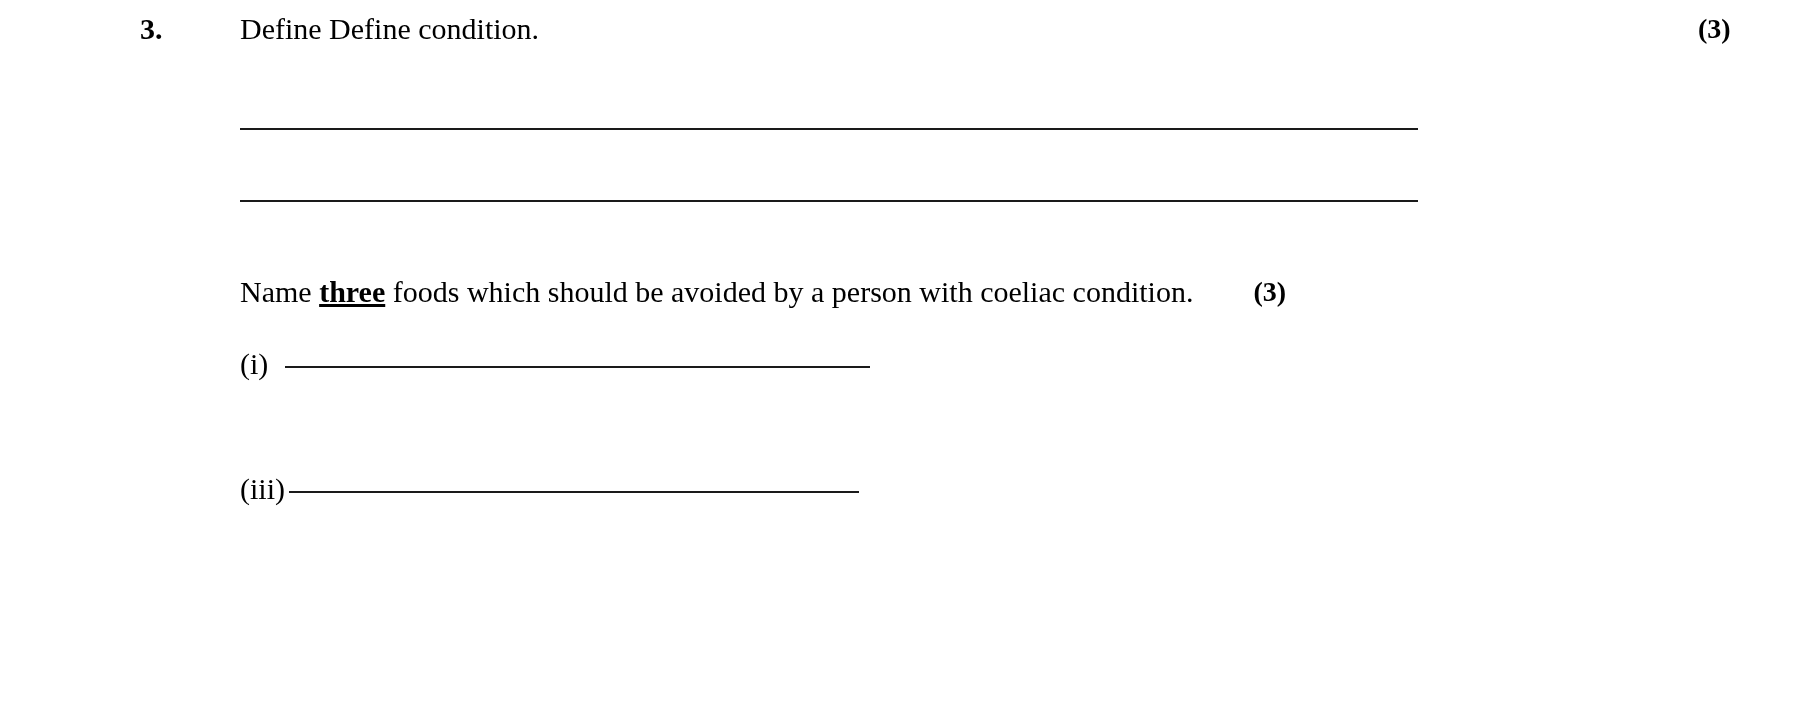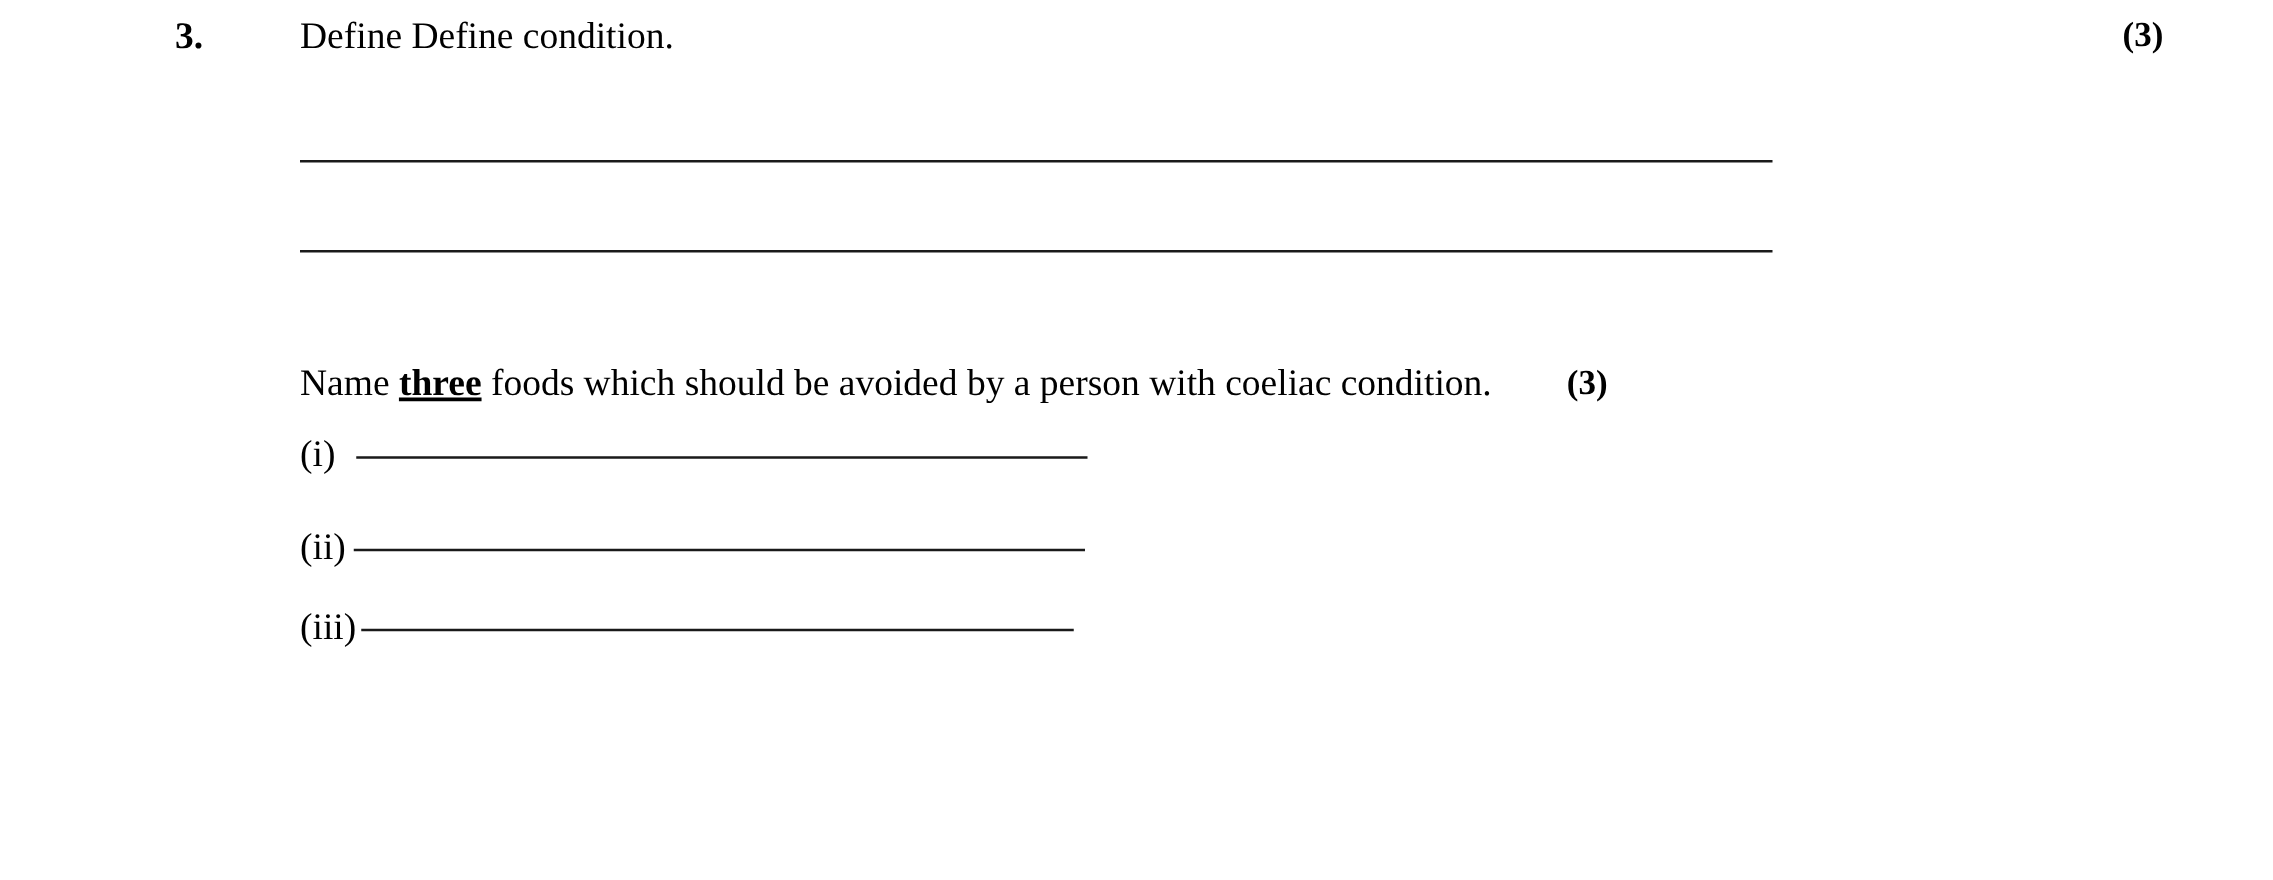--- a/index.html
+++ b/index.html
@@ -60,21 +60,21 @@
     border-bottom: 2px solid #1a1a1a;
     height: 0;
   }
   .rule1 { top: 128px; }
   .rule2 { top: 200px; }
 
   
   .part-row {
     position: absolute;
     left: 0;
-    top: 287px;
+    top: 272px;
     width: 1528px;
     display: flex;
     align-items: flex-start;
   }
   .part-spacer { width: 240px; }
   .part-text {
     font-size: 30px;
     line-height: 40px;
     white-space: nowrap;
   }
@@ -104,21 +104,21 @@
   }
   .item-rule {
     display: inline-block;
     border-bottom: 2px solid #1a1a1a;
     height: 0;
     position: relative;
     top: -6px;
   }
   .item-i   { top: 346px; }
   .item-ii  { top: 420px; }
-  .item-iii { top: 484px; }
+  .item-iii { top: 471px; }
 
   .item-i .item-rule   { width: 585px; margin-left: 17px; }
   .item-ii .item-rule  { width: 585px; margin-left: 6px; }
   .item-iii .item-rule { width: 570px; margin-left: 4px; }
 </style>
 </head>
 <body>
 
 <div class="page">
 
@@ -135,23 +135,19 @@
     <div class="part-spacer"></div>
     <div class="part-text"><span>Name </span><span class="strong-ul">three</span><span> foods which should be avoided by a person with coeliac condition.</span></div>
     <div class="part-marks">(3)</div>
   </div>
 
   <div class="item item-i">
     <span class="item-label">(i)</span>
     <span class="item-rule"></span>
   </div>
 
-  <div class="item item-ii">
-    <span class="item-label">(ii)</span>
-    <span class="item-rule"></span>
-  </div>
 
   <div class="item item-iii">
     <span class="item-label">(iii)</span>
     <span class="item-rule"></span>
   </div>
 
 </div>
 
 </body></html>

